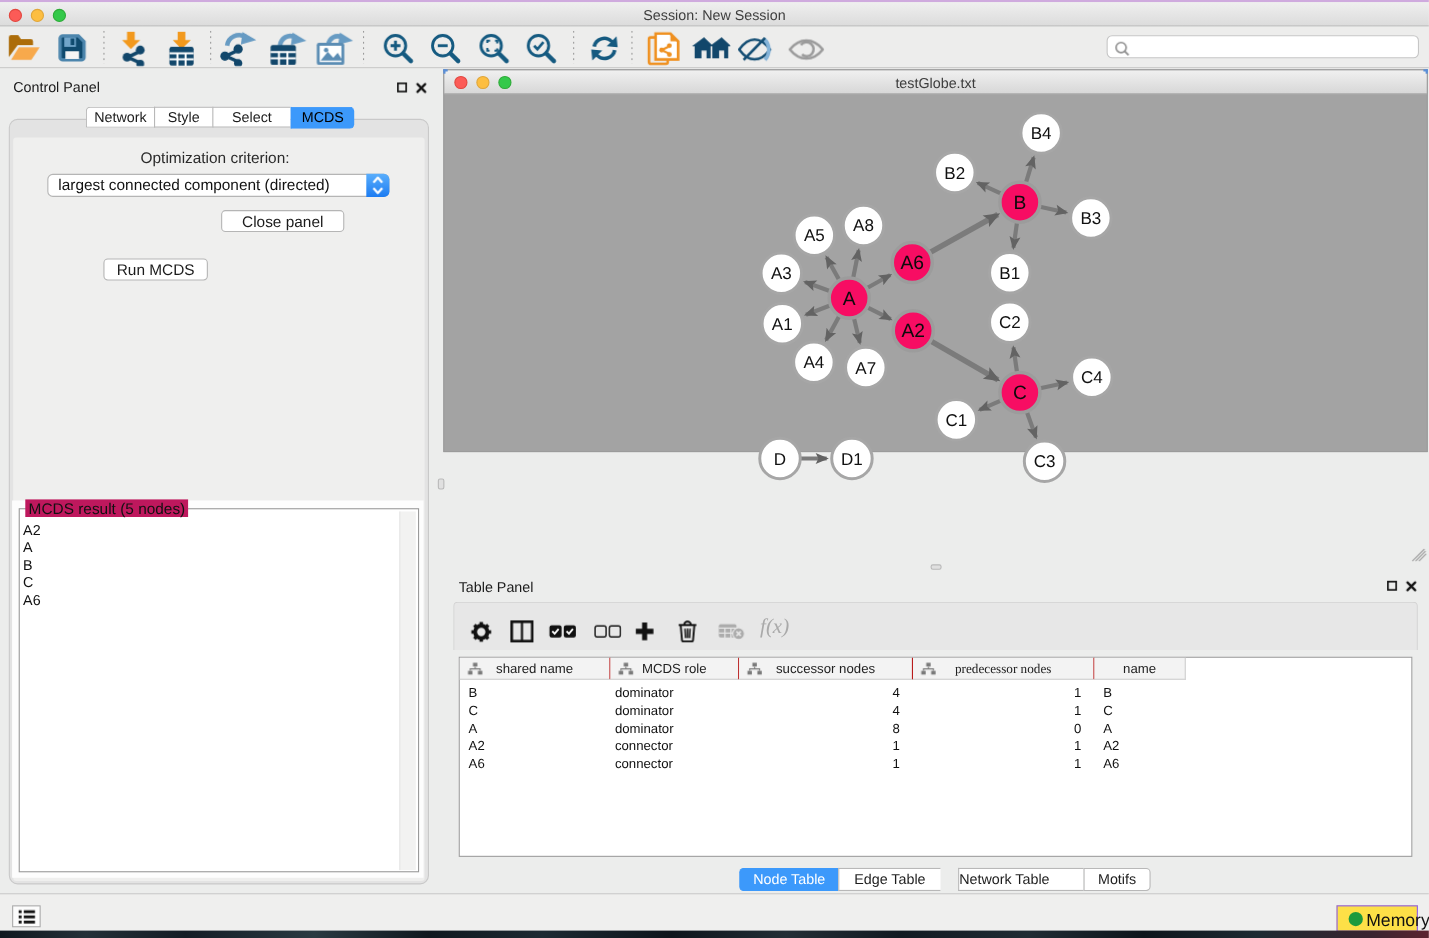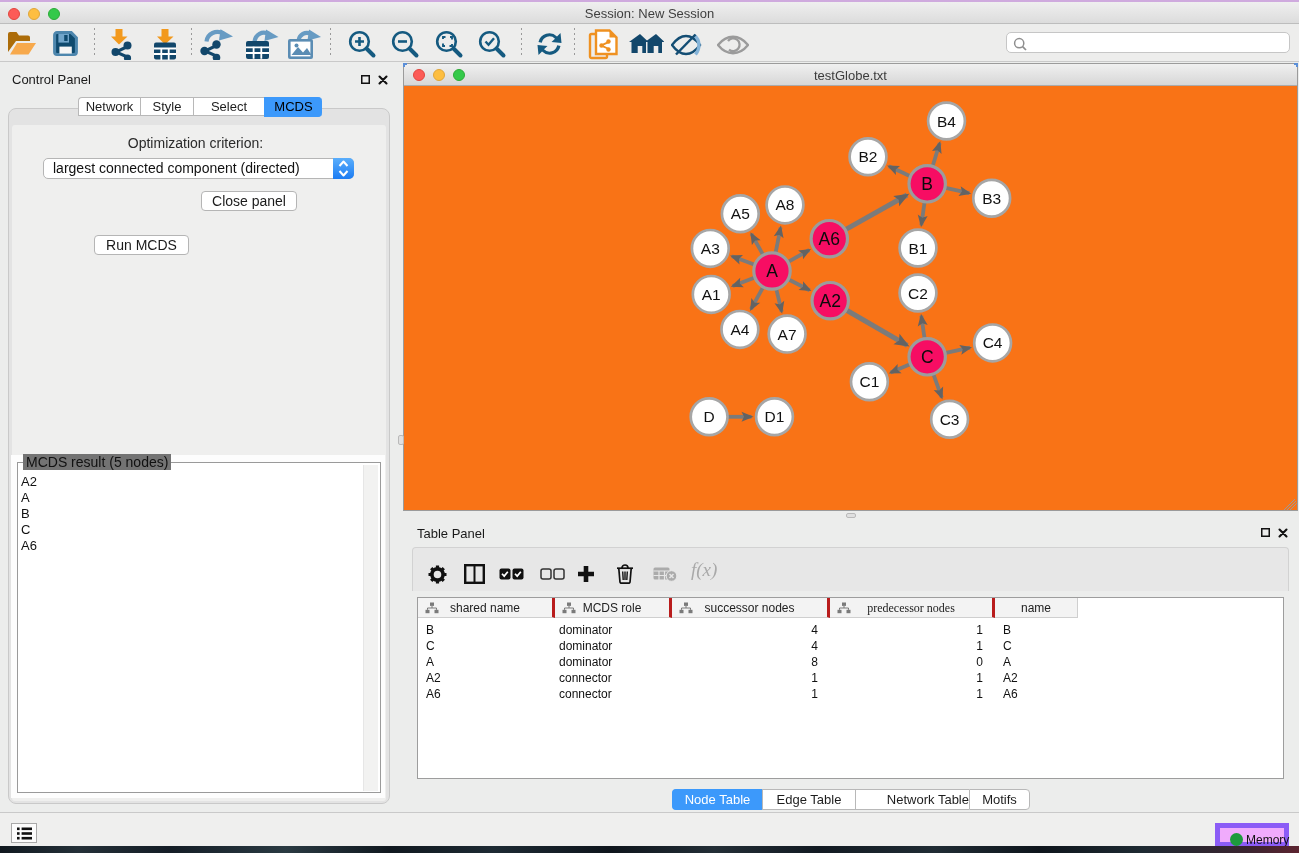--- a/index.html
+++ b/index.html
@@ -44,54 +44,54 @@
   font-size:14px; color:#2a2a2a; }
 #combo { position:absolute; left:43px; top:96px; width:311px; height:21px; background:#fff;
   border:1px solid #b5b5b5; border-radius:5px; font-size:14px; color:#111;
   line-height:19px; padding-left:9px; }
 #combo .spin { position:absolute; right:-1px; top:-1px; width:21px; height:21px;
   border-radius:0 5px 5px 0; background:linear-gradient(#5aaefc,#1c7cf2); }
 .btn { position:absolute; height:20px; background:#fff; border:1px solid #b5b5b5;
   border-radius:4px; font-size:14px; color:#1b1b1b; text-align:center; line-height:18px; }
 #grpbox { position:absolute; left:17px; top:400px; width:364px; height:331px;
   border:1px solid #9a9a9a; background:#fff; }
-#grplabel { position:absolute; left:23px; top:392px; background:#737373; padding:0 3px;
+#grplabel { position:absolute; left:23px; top:392px; background:#be185d; padding:0 3px;
   font-size:14px; color:#111; }
 #grplist { position:absolute; left:21px; top:412px; font-size:13px; color:#111; line-height:16px; }
 #grpsb { position:absolute; left:345px; top:2px; width:15px; height:326px; background:#f2f2f1; border-left:1px solid #e6e6e6;}
 
 
-#netwin { position:absolute; left:403px; top:63px; width:895px; height:448px;
-  background:#f97316; border:1px solid #9b9b9b; }
+#netwin { position:absolute; left:403px; top:63px; width:895px; height:348px;
+  background:#a3a3a3; border:1px solid #9b9b9b; }
 #nettitle { position:absolute; left:0; top:0; width:893px; height:22px;
   background:linear-gradient(#f0f0f0,#d7d7d7); border-bottom:1px solid #ababab; }
 #nettitle .title { position:absolute; left:0; right:0; top:4px; text-align:center; font-size:13px; color:#3c3c3c; }
 
 
 #tpanel { position:absolute; left:391px; top:520px; width:908px; height:292px; }
 #tpanel .hdr { position:absolute; left:26px; top:6px; font-size:13px; color:#1a1a1a; }
 #ttoolbar { position:absolute; left:21px; top:27px; width:877px; height:44px;
   background:#e7e7e7; border:1px solid #d2d2d2; border-radius:4px 4px 0 0; border-bottom:none; }
 #ttable { position:absolute; left:26px; top:77px; width:867px; height:182px;
   background:#fff; border:1px solid #9d9d9d; }
 .th { position:absolute; top:0; height:20px; background:#f3f3f3;
-  border-right:3px solid #b91c1c; border-bottom:1px solid #cfcfcf;
+  border-right:1px solid #b91c1c; border-bottom:1px solid #cfcfcf;
   font-size:12px; color:#222; text-align:center; line-height:20px; }
 .td { position:absolute; font-size:12px; color:#111; height:16px; line-height:16px; }
 .btab { height:21px; line-height:20px; font-size:13px; padding:0 12px; background:#fff;
   border:1px solid #b8b8b8; border-right:none; color:#1d1d1d; }
 #btabs { position:absolute; left:281px; top:269px; display:flex; }
 
 
 #statusbar { position:absolute; left:0; top:812px; width:1299px; height:34px;
   background:#efefee; border-top:1px solid #c9c9c9; }
 #sb-left { position:absolute; left:11px; top:10px; width:26px; height:20px; background:#fcfcfc;
   border:1px solid #a9a9a9; }
-#membtn { position:absolute; left:1215px; top:10px; width:74px; height:24px; background:#f0abfc;
-  border:5px solid #8b5cf6; font-size:12px; color:#111; }
+#membtn { position:absolute; left:1215px; top:10px; width:74px; height:24px; background:#fde047;
+  border:1px solid #8b5cf6; font-size:16px; color:#111; }
 #desktop { position:absolute; left:0; top:846px; width:1299px; height:7px;
   background:linear-gradient(90deg,#10181f,#243038 6%,#141d26 13%,#2a3a42 22%,#10181f 30%,#1d2a33 38%,#0e151c 47%,#232e36 55%,#121a22 63%,#202c34 72%,#0e151c 80%,#1e2a32 88%,#3a2430 96%,#5c2430); }
 </style>
 </head>
 <body>
 <div id="purpletop"></div>
 <div id="titlebar">
   <div class="tl r" style="left:8px;"></div>
   <div class="tl y" style="left:28px;"></div>
   <div class="tl g" style="left:48px;"></div>
@@ -238,21 +238,21 @@
     <div class="tab" style="width:62px;">Network</div>
     <div class="tab" style="width:53px;">Style</div>
     <div class="tab" style="width:71px;">Select</div>
     <div class="tab sel" style="width:58px;">MCDS</div>
   </div>
   <div id="combo">largest connected component (directed)<span class="spin"><svg width="21" height="21" viewBox="0 0 21 21">
           <path d="M6.5 8 l4-4.5 4 4.5 M6.5 13 l4 4.5 4-4.5" fill="none" stroke="#fff" stroke-width="2" stroke-linejoin="round"></path>
         </svg></span></div>
   <div id="optlabel">Optimization criterion:</div>
   <div class="btn" style="left:94px; top:129px; width:95px;margin-top:44px;">Run MCDS</div>
-  <div class="btn" style="left:201px; top:129px; width:96px;">Close panel</div>
+  <div class="btn" style="left:201px; top:129px; width:112px;">Close panel</div>
   <div id="grpbox">
       <div id="grpsb"></div>
     </div>
   <div id="grplabel">MCDS result (5 nodes)</div>
   <div id="grplist">A2<br>A<br>B<br>C<br>A6</div>
 </div>
 
 <div id="netwin">
   <div style="position:absolute; left:-1px; top:-1px; width:2px; height:4px; background:#5b8fd8; z-index:3;"></div>
     <div style="position:absolute; left:-1px; top:-1px; width:4px; height:2px; background:#5b8fd8; z-index:3;"></div>
@@ -462,21 +462,21 @@
 <div class="td" style="left:585px; top:71.5px;">A2</div>
 <div class="td" style="left:8px; top:87.5px;">A6</div>
 <div class="td" style="left:141px; top:87.5px;">connector</div>
 <div class="td" style="left:330px; top:87.5px; width:70px; text-align:right;">1</div>
 <div class="td" style="left:495px; top:87.5px; width:70px; text-align:right;">1</div>
 <div class="td" style="left:585px; top:87.5px;">A6</div>
   </div>
   <div id="btabs">
     <div class="btab" style="width:90px; border-radius:4px 0 0 4px; background:#3c99fb; color:#fff; border-color:#3c99fb; text-align:center; padding:0;">Node Table</div>
     <div class="btab" style="width:93px; text-align:center; padding:0;">Edge Table</div>
-    <div class="btab" style="width:114px; text-align:right; padding:0;">Network Table</div>
+    <div class="btab" style="width:114px; text-align:left; padding:0;margin-left:16px;">Network Table</div>
     <div class="btab" style="width:61px; border-radius:0 4px 4px 0; border-right:1px solid #b8b8b8; text-align:center; padding:0;">Motifs</div>
   </div>
 </div>
 
 <div id="statusbar">
   <div id="sb-left">
       <svg style="position:absolute; left:5px; top:3px;" width="15" height="13" viewBox="0 0 15 13">
     <g fill="#111">
           <rect x="0" y="0.5" width="2.6" height="2.6"></rect>
           <rect x="0" y="5.2" width="2.6" height="2.6"></rect>

